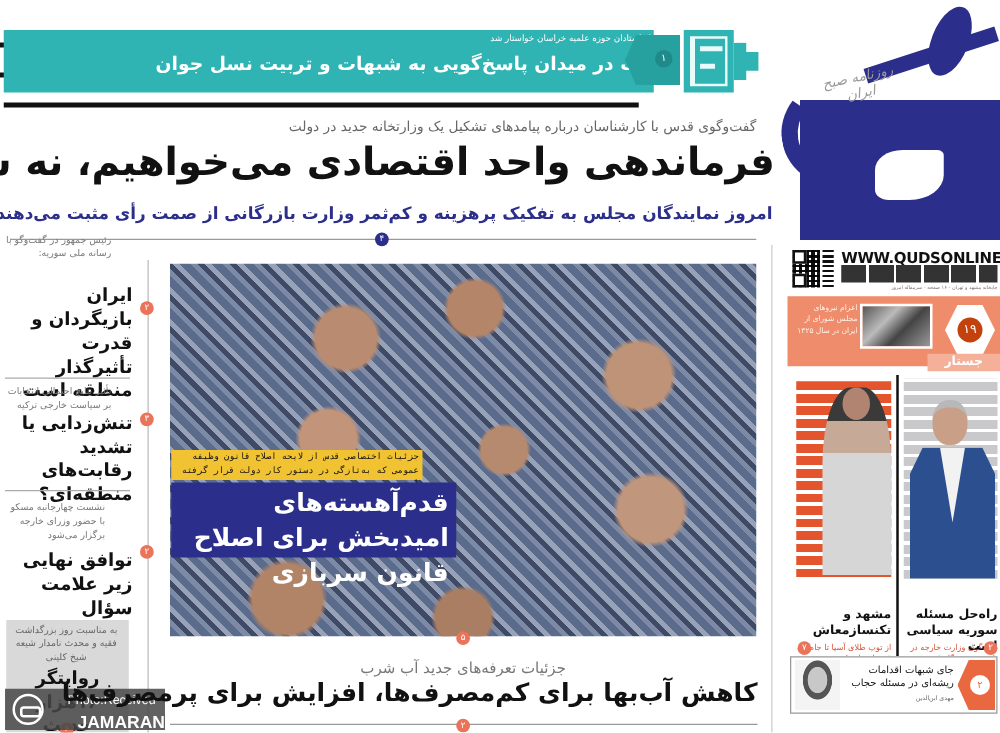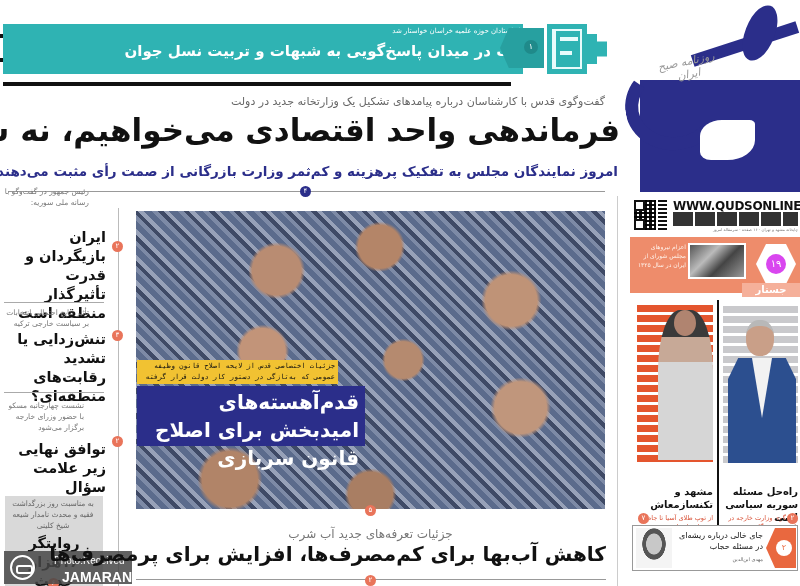--- a/index.html
+++ b/index.html
@@ -50,21 +50,21 @@
   .qr2 { position: absolute; left: 658px; top: 200px; width: 9px; height: 30px; background: repeating-linear-gradient(0deg, #111 0 2px, #fff 2px 4px); }
   .site-url { position: absolute; left: 673px; top: 199px; font-size: 12px; font-weight: bold; color: #111; letter-spacing: -0.3px; white-space: nowrap; }
   .site-info { position: absolute; left: 673px; top: 212px; width: 125px; height: 14px; background: repeating-linear-gradient(90deg, #333 0 20px, #fff 20px 22px); }
   .site-info2 { position: absolute; left: 673px; top: 227px; width: 125px; font-size: 4px; color: #777; white-space: nowrap; overflow: hidden; }
 
   
   .history { position: absolute; left: 630px; top: 237px; width: 170px; height: 56px; background: #ee8c6b; }
   .history-photo { position: absolute; left: 688px; top: 243px; width: 58px; height: 36px; background: linear-gradient(135deg, #555 0%, #bbb 35%, #444 60%, #999 100%); border: 2px solid #fff; }
   .history-text { position: absolute; left: 634px; top: 242px; width: 52px; font-size: 6px; color: #fff2ea; line-height: 9px; text-align: right; }
   .history-hex { position: absolute; left: 756px; top: 244px; width: 40px; height: 40px; background: #fff; clip-path: polygon(25% 0, 75% 0, 100% 50%, 75% 100%, 25% 100%, 0 50%); }
-  .history-hex .num { position: absolute; left: 10px; top: 10px; width: 20px; height: 20px; border-radius: 50%; background: #d946ef; color: #fff; font-size: 10px; line-height: 20px; text-align: center; }
+  .history-hex .num { position: absolute; left: 10px; top: 10px; width: 20px; height: 20px; border-radius: 50%; background: #c2410c; color: #fff; font-size: 10px; line-height: 20px; text-align: center; }
   .history-label { position: absolute; left: 742px; top: 283px; width: 58px; height: 14px; background: #f5b09a; color: #fff; font-size: 10px; font-weight: bold; text-align: center; line-height: 14px; }
 
   
   .col-divider { position: absolute; left: 717px; top: 300px; width: 2px; height: 225px; background: #111; }
   .stripes { position: absolute; background: repeating-linear-gradient(0deg, #e4552e 0 7px, #ffffff 7px 10px); }
   .stripes-grey { position: absolute; background: repeating-linear-gradient(0deg, #c9c9cc 0 7px, #ffffff 7px 10px); }
   .player { position: absolute; left: 658px; top: 310px; width: 55px; height: 150px; background: linear-gradient(180deg, #3a3a3a 0 18%, #c7a997 18% 35%, #d6d6d6 35% 100%); border-radius: 40% 40% 0 0; }
   .player::before { content: ""; position: absolute; left: 16px; top: 0; width: 22px; height: 26px; border-radius: 50%; background: #b08470; }
   .official { position: absolute; left: 728px; top: 320px; width: 68px; height: 143px; }
   .official .head { position: absolute; left: 18px; top: 0; width: 28px; height: 36px; border-radius: 45%; background: #c99f88; border-top: 6px solid #b8b8b8; }
@@ -215,17 +215,17 @@
 <div class="side-kicker" style="left:637px;top:466px;width:76px">از توپ طلای آسیا تا جام قهرمانی اروپا</div>
 <div class="side-title" style="left:637px;top:485px;width:76px">مشهد و تکنسازمعاش</div>
 <div class="page-dot dot-orange" style="left:638px;top:513px">۷</div>
 
 <div class="side-kicker" style="left:722px;top:466px;width:76px">سخنگوی وزارت خارجه در پاسخ به خبرنگار قدس:</div>
 <div class="side-title" style="left:722px;top:485px;width:76px">راه‌حل مسئله سوریه سیاسی است</div>
 <div class="page-dot dot-orange" style="left:787px;top:513px">۲</div>
 
 <div class="col-box"></div>
 <div class="col-face"></div>
-<div class="col-title">جای خالی درباره ریشه‌ای در مسئله حجاب</div>
+<div class="col-title">جای شبهات اقدامات ریشه‌ای در مسئله حجاب</div>
 <div class="col-author">مهدی ابن‌الدین</div>
 <div class="col-hex">
     <div class="num">۲</div>
   </div>
 
 </body></html>

